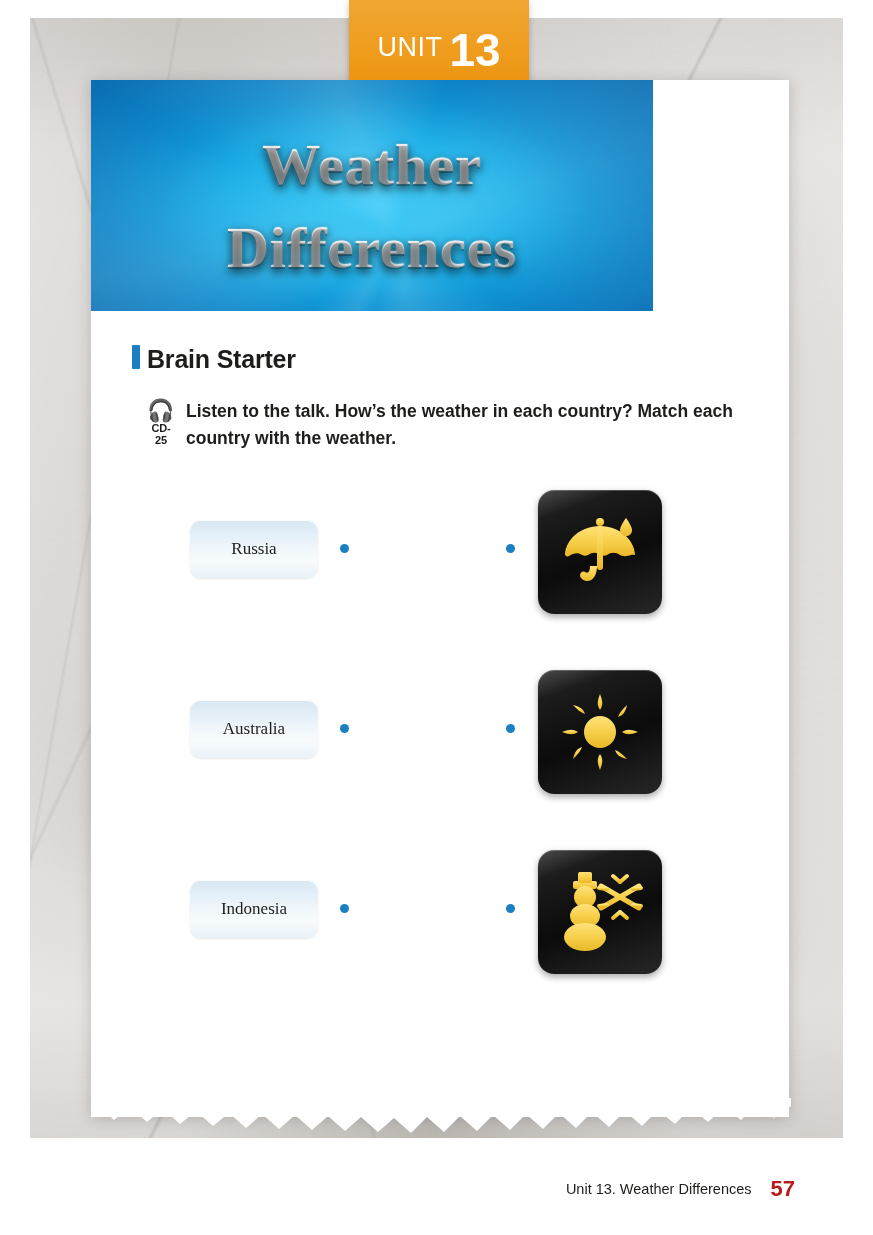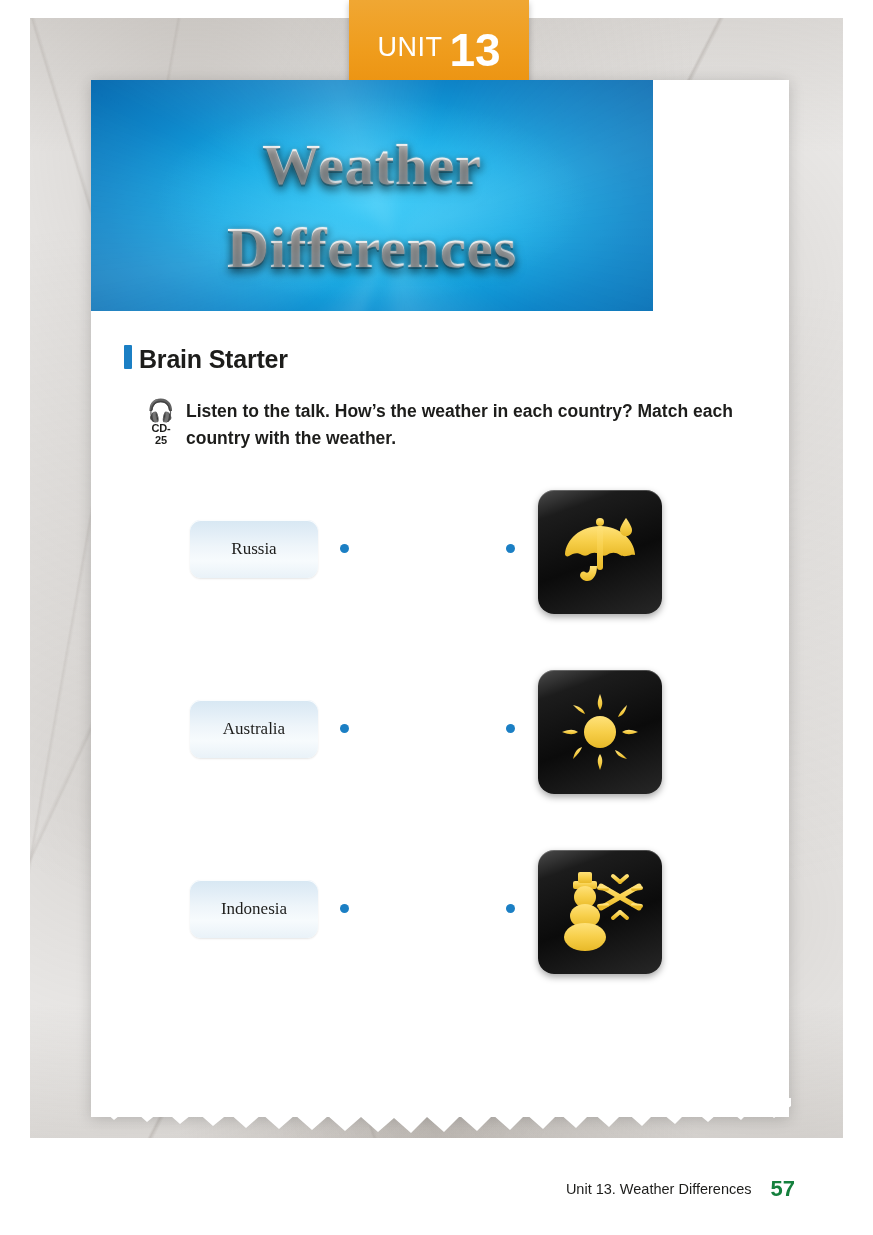--- a/index.html
+++ b/index.html
@@ -158,21 +158,21 @@
     background: linear-gradient(180deg, #ffffff 0%, #ffffff 45%, #cfe9f7 62%, #ffffff 100%);
     -webkit-background-clip: text;
     background-clip: text;
     -webkit-text-fill-color: transparent;
     filter: drop-shadow(0 3px 5px rgba(0,0,0,0.4));
   }
 
   
   .section-head {
     position: absolute;
-    left: 124px;
+    left: 132px;
     top: 345px;
     display: flex;
     align-items: flex-start;
   }
   .section-bar {
     width: 8px;
     height: 24px;
     background: #1b7fc4;
     margin-right: 7px;
     border-radius: 1px;
@@ -284,21 +284,21 @@
     align-items: center;
     gap: 19px;
   }
   .footer-text {
     font-size: 14.5px;
     color: #1d1d1b;
   }
   .footer-page {
     font-size: 22px;
     font-weight: bold;
-    color: #15803d;
+    color: #b91c1c;
   }
 </style>
 </head>
 <body>
 
 <div class="page">
 
   <div class="grunge"></div>
 
   <div class="sheet"></div>

